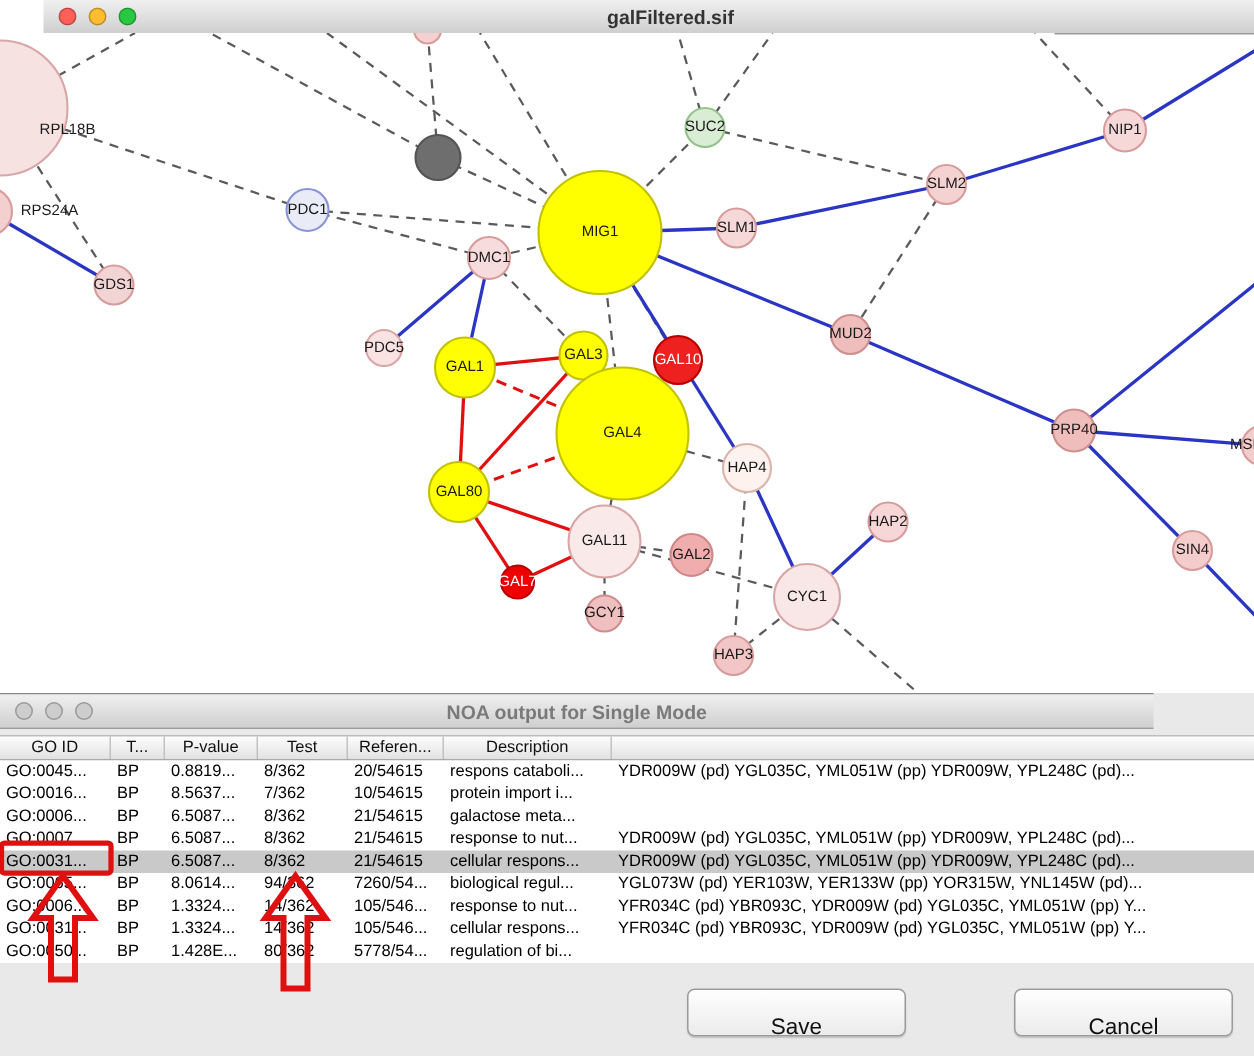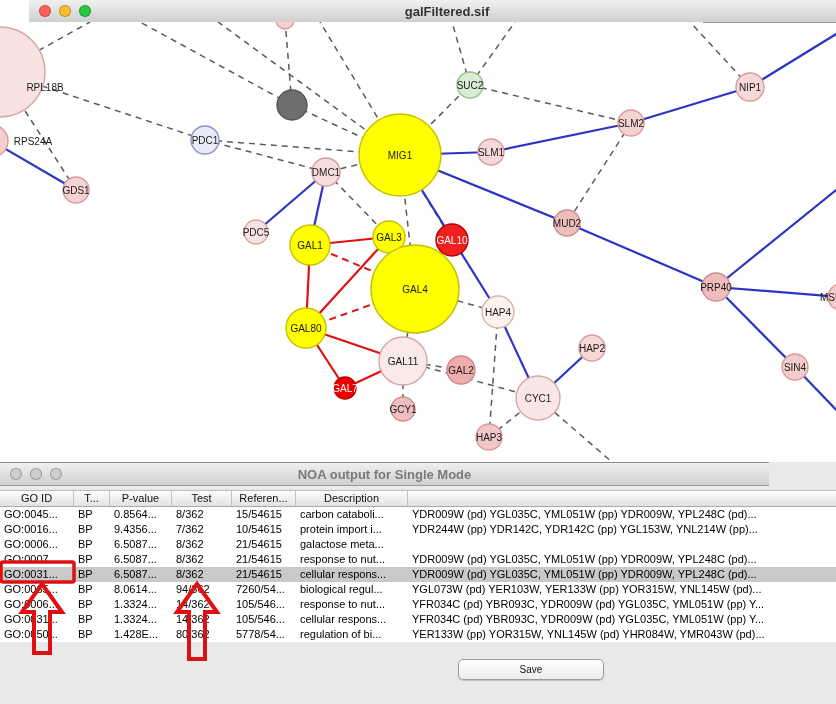--- a/index.html
+++ b/index.html
@@ -56,23 +56,23 @@
     font-size:11px;line-height:15px;color:#000;padding-left:4px;
     box-sizing:border-box;overflow:hidden;white-space:nowrap;flex:0 0 auto;
   }
   .c0{width:74px;} .c1{width:36px;} .c2{width:62px;} .c3{width:60px;}
   .c4{width:64px;} .c5{width:112px;} .c6{flex:1 1 auto;width:auto;}
 
   .aqua-btn{
     position:absolute;width:146px;height:21px;
     border:1px solid #9b9b9b;border-radius:5px;
     background:linear-gradient(#ffffff,#ebebeb);
-    font-family:"Liberation Sans",sans-serif;font-size:10px;color:#111;
+    font-family:"Liberation Sans",sans-serif;font-size:15px;color:#111;
     box-shadow:0 1px 1px rgba(0,0,0,.18);
-    padding:0;line-height:19px;
+    padding:15px;line-height:19px;
   }
   .aqua-btn.save{left:458px;top:196px;}
   .aqua-btn.cancel{left:676px;top:196px;}
 
   #annotation-svg{
     position:absolute;top:0;left:0;width:836px;height:242px;
     pointer-events:none;z-index:6;
   }
 </style>
 </head>
@@ -279,34 +279,33 @@
           <div class="hcell c1">T...</div>
           <div class="hcell c2">P-value</div>
           <div class="hcell c3">Test</div>
           <div class="hcell c4">Referen...</div>
           <div class="hcell c5">Description</div>
         </div>
       <div id="noa-table-body">
           <div class="trow">
             <div class="tcell c0">GO:0045...</div>
             <div class="tcell c1">BP</div>
-            <div class="tcell c2">0.8564...</div>
+            <div class="tcell c2">0.8819...</div>
             <div class="tcell c3">8/362</div>
-            <div class="tcell c4">15/54615</div>
-            <div class="tcell c5">carbon cataboli...</div>
+            <div class="tcell c4">20/54615</div>
+            <div class="tcell c5">respons cataboli...</div>
             <div class="tcell c6">YDR009W (pd) YGL035C, YML051W (pp) YDR009W, YPL248C (pd)...</div>
           </div>
           <div class="trow">
             <div class="tcell c0">GO:0016...</div>
             <div class="tcell c1">BP</div>
-            <div class="tcell c2">9.4356...</div>
+            <div class="tcell c2">8.5637...</div>
             <div class="tcell c3">7/362</div>
             <div class="tcell c4">10/54615</div>
             <div class="tcell c5">protein import i...</div>
-            <div class="tcell c6">YDR244W (pp) YDR142C, YDR142C (pp) YGL153W, YNL214W (pp)...</div>
           </div>
           <div class="trow">
             <div class="tcell c0">GO:0006...</div>
             <div class="tcell c1">BP</div>
             <div class="tcell c2">6.5087...</div>
             <div class="tcell c3">8/362</div>
             <div class="tcell c4">21/54615</div>
             <div class="tcell c5">galactose meta...</div>
           </div>
           <div class="trow">
@@ -354,26 +353,26 @@
             <div class="tcell c5">cellular respons...</div>
             <div class="tcell c6">YFR034C (pd) YBR093C, YDR009W (pd) YGL035C, YML051W (pp) Y...</div>
           </div>
           <div class="trow">
             <div class="tcell c0">GO:0050...</div>
             <div class="tcell c1">BP</div>
             <div class="tcell c2">1.428E...</div>
             <div class="tcell c3">80/362</div>
             <div class="tcell c4">5778/54...</div>
             <div class="tcell c5">regulation of bi...</div>
-            <div class="tcell c6">YER133W (pp) YOR315W, YNL145W (pd) YHR084W, YMR043W (pd)...</div>
           </div>
         </div>
     </div>
 
     <button class="aqua-btn save">Save</button>
+    <button class="aqua-btn cancel">Cancel</button>
 
     <svg id="annotation-svg">
         <rect x="1" y="99" width="73" height="20" rx="2" fill="none" stroke="#e01010" stroke-width="3.5"></rect>
         <polygon points="42,121 62,149 50,149 50,190 34,190 34,149 22,149" fill="none" stroke="#e01010" stroke-width="4"></polygon>
         <polygon points="197,121 217,149 205,149 205,196 189,196 189,149 177,149" fill="none" stroke="#e01010" stroke-width="4"></polygon>
       </svg>
   </section>
 </div>
 
 </body></html>

